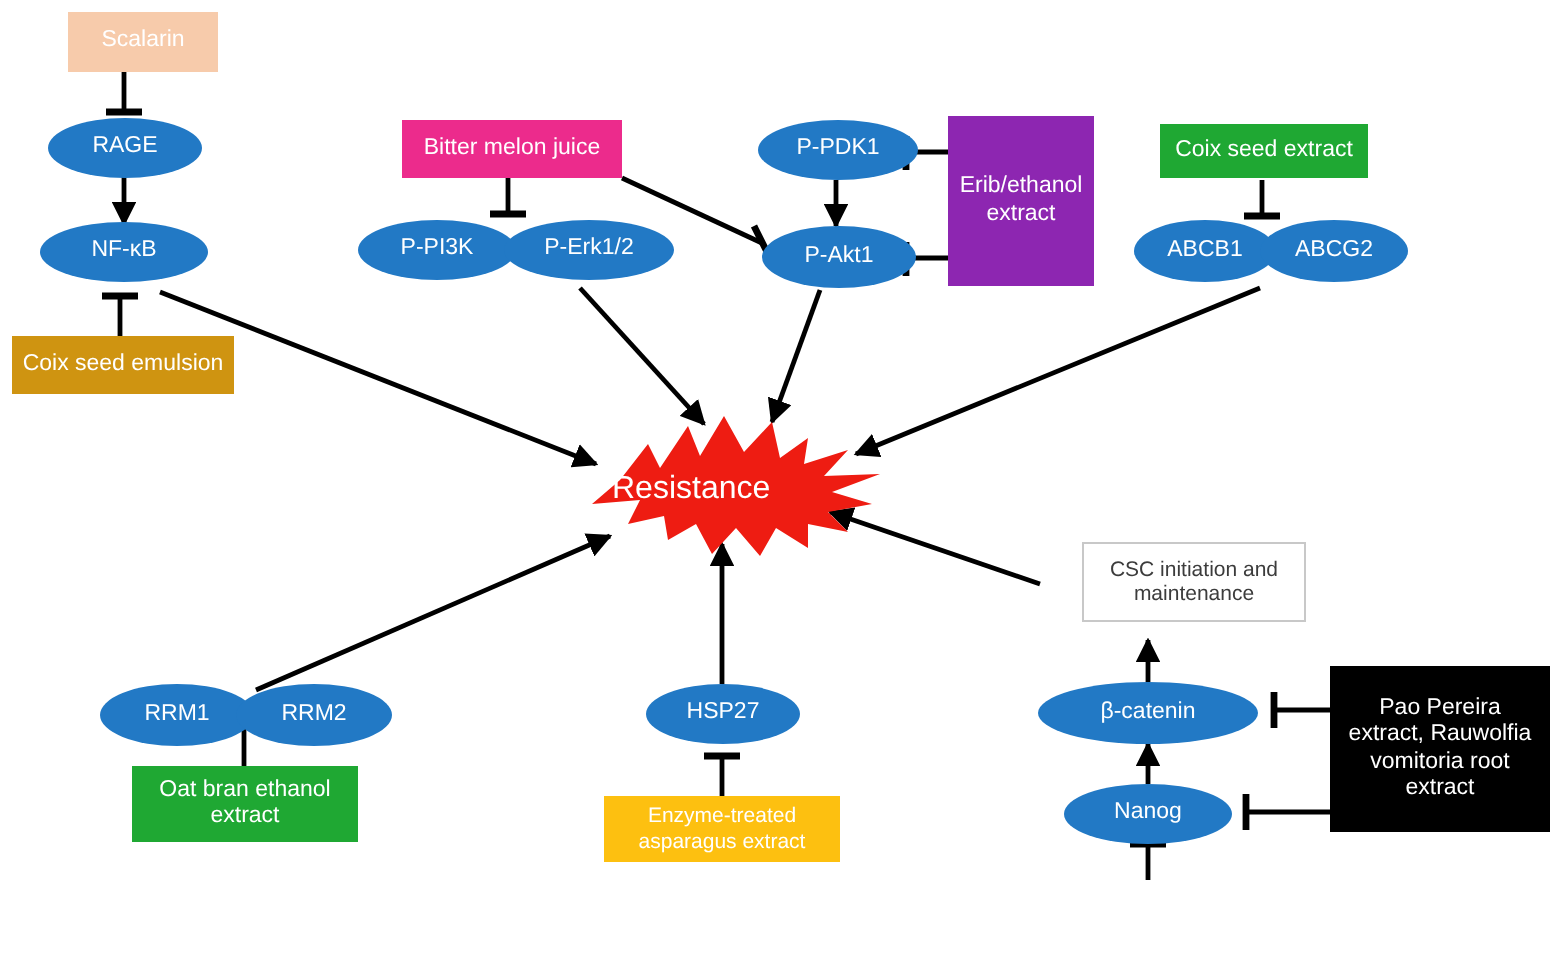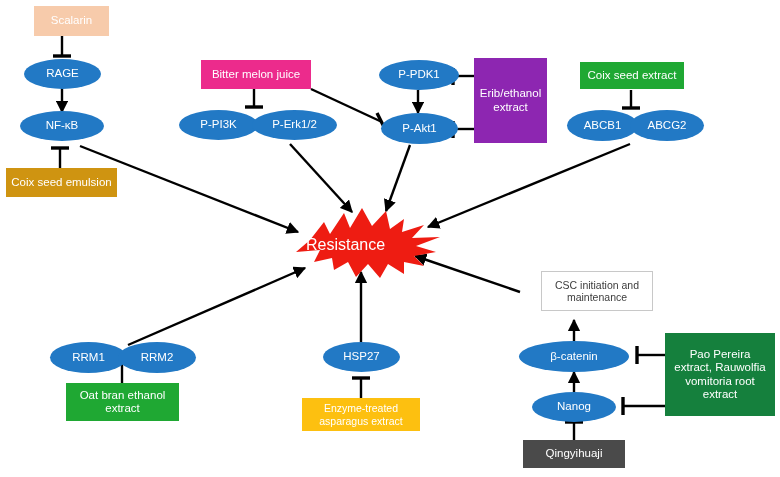--- a/index.html
+++ b/index.html
@@ -42,21 +42,21 @@
   }
   .rect {
     font-size: 11.5px;
   }
   .rect.peach  { background: #f7cbab; color: #ffffff; }
   .rect.gold   { background: #cf9411; }
   .rect.magenta{ background: #ec2b8c; }
   .rect.purple { background: #8d26b1; }
   .rect.green  { background: #1fa833; }
   .rect.yellow { background: #fdc010; }
-  .rect.cyan   { background: #15803d; }
+  .rect.cyan   { background: #000000; }
   .rect.gray   { background: #4a4a4a; }
   .rect.outline{
     background: #ffffff;
     color: #3c3c3c;
     border: 1px solid #c8c8c8;
     font-size: 10.5px;
   }
   .burst-label {
     position: absolute;
     color: #ffffff;
@@ -243,21 +243,18 @@
   </div>
 
   <div class="node ellipse" style="left:532px; top:392px; width:84px; height:30px;">
     <span>Nanog</span>
   </div>
 
   <div class="node ellipse" style="left:519px; top:341px; width:110px; height:31px;">
     <span>β-catenin</span>
   </div>
 
-  <div class="node rect gray" style="left:523px; top:440px; width:102px; height:28px;">
-    <span>Qingyihuaji</span>
-  </div>
 
   <div class="node rect cyan" style="left:665px; top:333px; width:110px; height:83px; padding:0 6px;">
     <span>Pao Pereira extract, Rauwolfia vomitoria root extract</span>
   </div>
 
 </div>
 
 </body></html>

